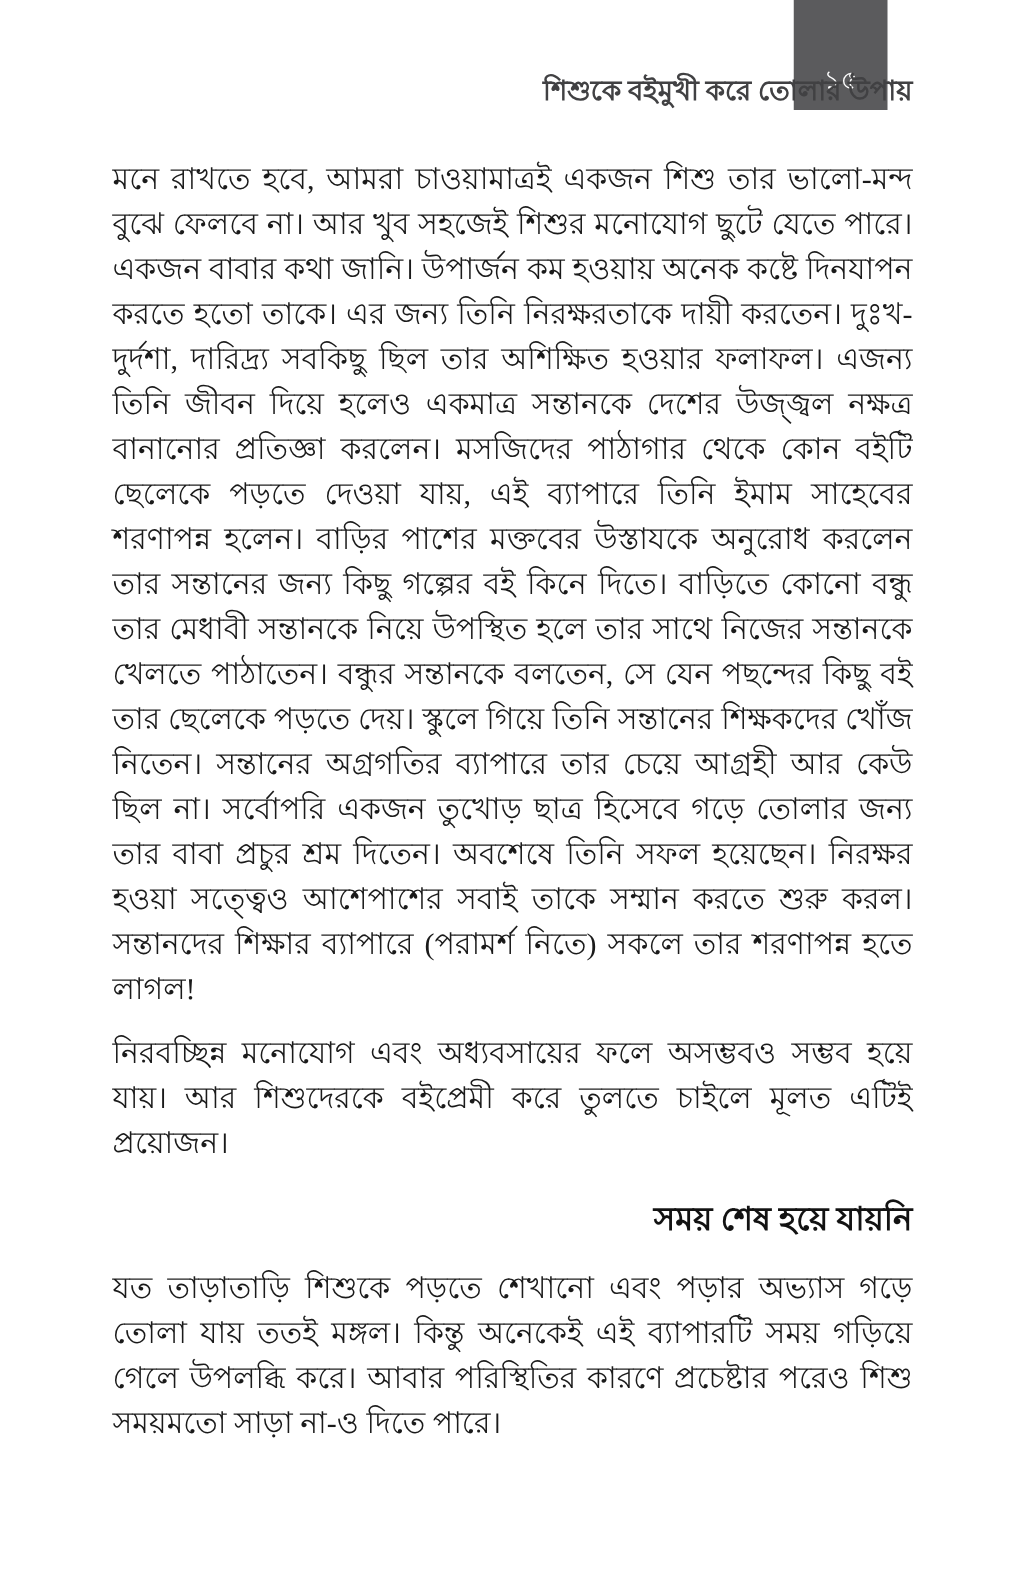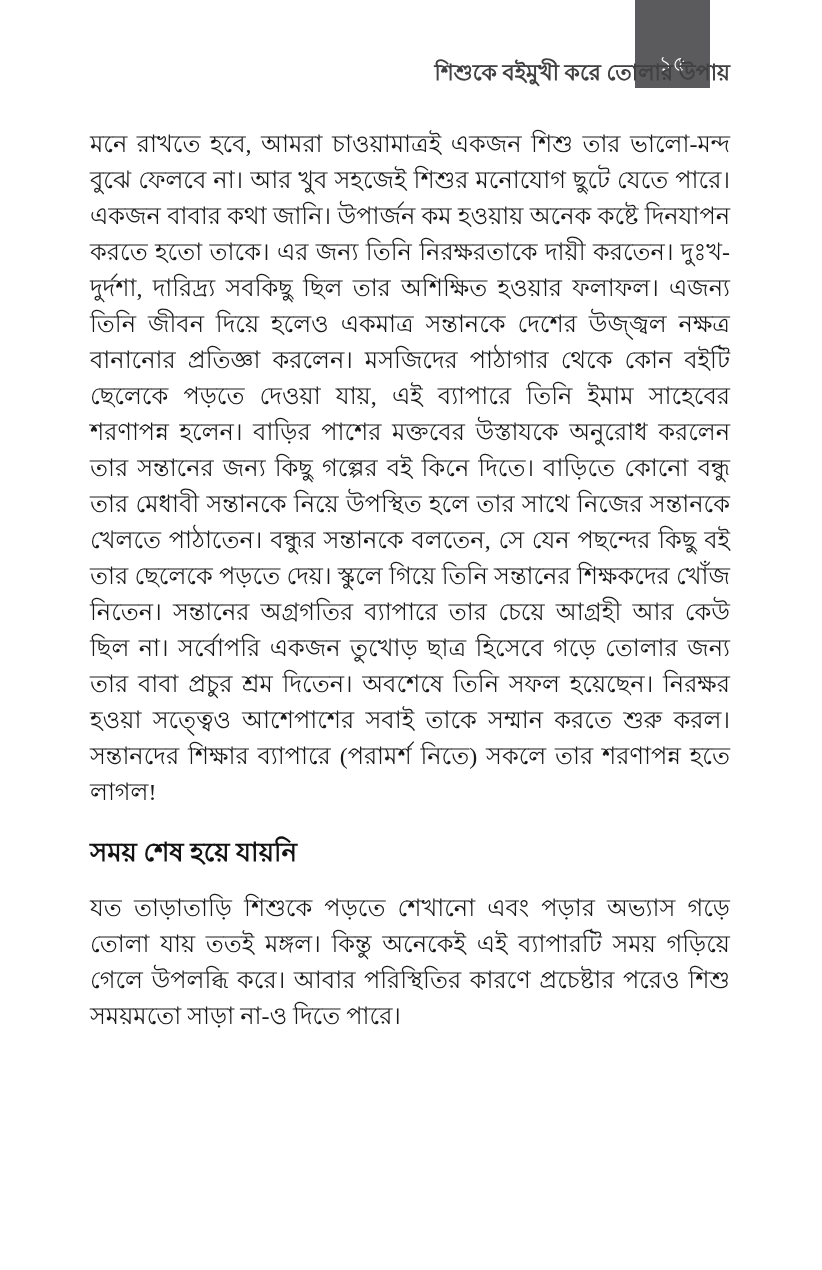--- a/index.html
+++ b/index.html
@@ -57,40 +57,41 @@
     color: var(--body-text);
     font-size: 24px;
     line-height: 36px;
     text-align: justify;
     text-justify: inter-word;
   }
   .content p {
     margin: 0 0 15px 0;
   }
   .section-heading {
-    text-align: left;
+    text-align: right;
     font-size: 26px;
     font-weight: bold;
     color: #121212;
     margin: 26px 0 20px 0;
     line-height: 1.3;
   }
 </style>
 </head>
 <body>
 
 <div class="page">
 
   <div class="pagenum-box">
     <span>১৫</span>
   </div>
 
   <div class="running-head">শিশুকে বইমুখী করে তোলার উপায়</div>
 
   <div class="content">
     <p>মনে রাখতে হবে, আমরা চাওয়ামাত্রই একজন শিশু তার ভালো-মন্দ বুঝে ফেলবে না। আর খুব সহজেই শিশুর মনোযোগ ছুটে যেতে পারে। একজন বাবার কথা জানি। উপার্জন কম হওয়ায় অনেক কষ্টে দিনযাপন করতে হতো তাকে। এর জন্য তিনি নিরক্ষরতাকে দায়ী করতেন। দুঃখ-দুর্দশা, দারিদ্র্য সবকিছু ছিল তার অশিক্ষিত হওয়ার ফলাফল। এজন্য তিনি জীবন দিয়ে হলেও একমাত্র সন্তানকে দেশের উজ্জ্বল নক্ষত্র বানানোর প্রতিজ্ঞা করলেন। মসজিদের পাঠাগার থেকে কোন বইটি ছেলেকে পড়তে দেওয়া যায়, এই ব্যাপারে তিনি ইমাম সাহেবের শরণাপন্ন হলেন। বাড়ির পাশের মক্তবের উস্তাযকে অনুরোধ করলেন তার সন্তানের জন্য কিছু গল্পের বই কিনে দিতে। বাড়িতে কোনো বন্ধু তার মেধাবী সন্তানকে নিয়ে উপস্থিত হলে তার সাথে নিজের সন্তানকে খেলতে পাঠাতেন। বন্ধুর সন্তানকে বলতেন, সে যেন পছন্দের কিছু বই তার ছেলেকে পড়তে দেয়। স্কুলে গিয়ে তিনি সন্তানের শিক্ষকদের খোঁজ নিতেন। সন্তানের অগ্রগতির ব্যাপারে তার চেয়ে আগ্রহী আর কেউ ছিল না। সর্বোপরি একজন তুখোড় ছাত্র হিসেবে গড়ে তোলার জন্য তার বাবা প্রচুর শ্রম দিতেন। অবশেষে তিনি সফল হয়েছেন। নিরক্ষর হওয়া সত্ত্বেও আশেপাশের সবাই তাকে সম্মান করতে শুরু করল। সন্তানদের শিক্ষার ব্যাপারে (পরামর্শ নিতে) সকলে তার শরণাপন্ন হতে লাগল!</p>
+    <p>নিরবচ্ছিন্ন মনোযোগ এবং অধ্যবসায়ের ফলে অসম্ভবও সম্ভব হয়ে যায়। আর শিশুদেরকে বইপ্রেমী করে তুলতে চাইলে মূলত এটিই প্রয়োজন।</p>
 
     <h2 class="section-heading">সময় শেষ হয়ে যায়নি</h2>
 
     <p>যত তাড়াতাড়ি শিশুকে পড়তে শেখানো এবং পড়ার অভ্যাস গড়ে তোলা যায় ততই মঙ্গল। কিন্তু অনেকেই এই ব্যাপারটি সময় গড়িয়ে গেলে উপলব্ধি করে। আবার পরিস্থিতির কারণে প্রচেষ্টার পরেও শিশু সময়মতো সাড়া না-ও দিতে পারে।</p>
   </div>
 
 </div>
 
 </body></html>

